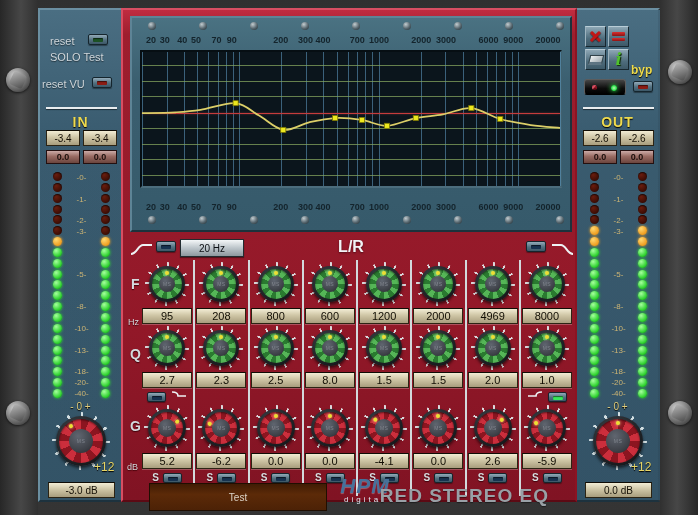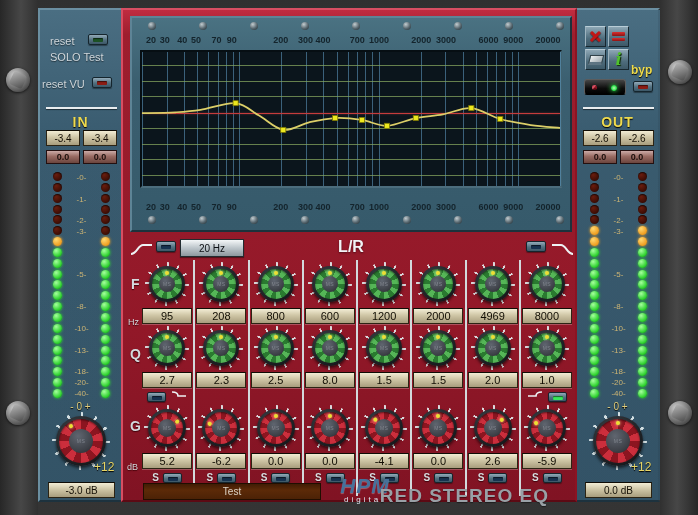--- a/index.html
+++ b/index.html
@@ -86,21 +86,21 @@
 .shelfrow .ledbtn{position:relative;width:19px;height:10px;}
 .shelficon{stroke:#eef2f4;stroke-width:1.6;fill:none;}
 .shelfrow.mirror .shelficon{transform:scaleX(-1);}
 .srow{height:13px;display:flex;justify-content:center;align-items:center;gap:4px;margin-top:1px;}
 .s-lbl{font-size:10px;font-weight:bold;color:#d8dde0;text-shadow:0 1px 1px #40000a;}
 .srow .ledbtn{position:relative;width:19px;height:10px;}
 .rowlbl{position:absolute;color:#d4dade;text-shadow:0 1px 1px #400008;}
 .rowlbl.big{font-size:14px;font-weight:bold;}
 .rowlbl.sm{font-size:9px;}
 
-.preset{position:absolute;left:20px;top:473px;width:178px;height:17px;background:linear-gradient(180deg,#401c04,#5c2a08 40%,#4c2206);border:1px solid #200e00;display:flex;align-items:center;justify-content:center;font-size:10px;color:#ded5c8;}
+.preset{position:absolute;left:26px;top:473px;width:178px;height:28px;background:linear-gradient(180deg,#401c04,#5c2a08 40%,#4c2206);border:1px solid #200e00;display:flex;align-items:center;justify-content:center;font-size:10px;color:#ded5c8;}
 .brand{position:absolute;left:212px;top:466px;width:60px;text-align:center;}
 .brand-main{font-size:21px;font-weight:bold;color:#46719b;letter-spacing:1px;text-shadow:0 1px 1px rgba(220,235,245,.35);line-height:19px;font-style:italic;}
 .brand-sub{font-size:8px;letter-spacing:3px;color:#dce9f2;}
 .product{position:absolute;right:26px;top:475px;font-size:19px;font-weight:bold;color:#99a0a6;letter-spacing:1px;text-shadow:0 1px 1px rgba(0,0,0,.45);}
 
 .iconbtn{position:absolute;width:21px;height:21px;background:linear-gradient(180deg,#8ea7b5,#4e6c7c 60%,#3d5968);border:1px solid #17272f;border-top-color:#b9cdd7;border-left-color:#9db3bf;display:flex;align-items:center;justify-content:center;}
 .x-icon{position:relative;width:13px;height:13px;}
 .x-icon::before,.x-icon::after{content:"";position:absolute;left:0;top:5px;width:13px;height:3.4px;background:#c01616;border-radius:1px;box-shadow:0 1px 1px rgba(0,0,0,.4);}
 .x-icon::before{transform:rotate(45deg);}
 .x-icon::after{transform:rotate(-45deg);}

